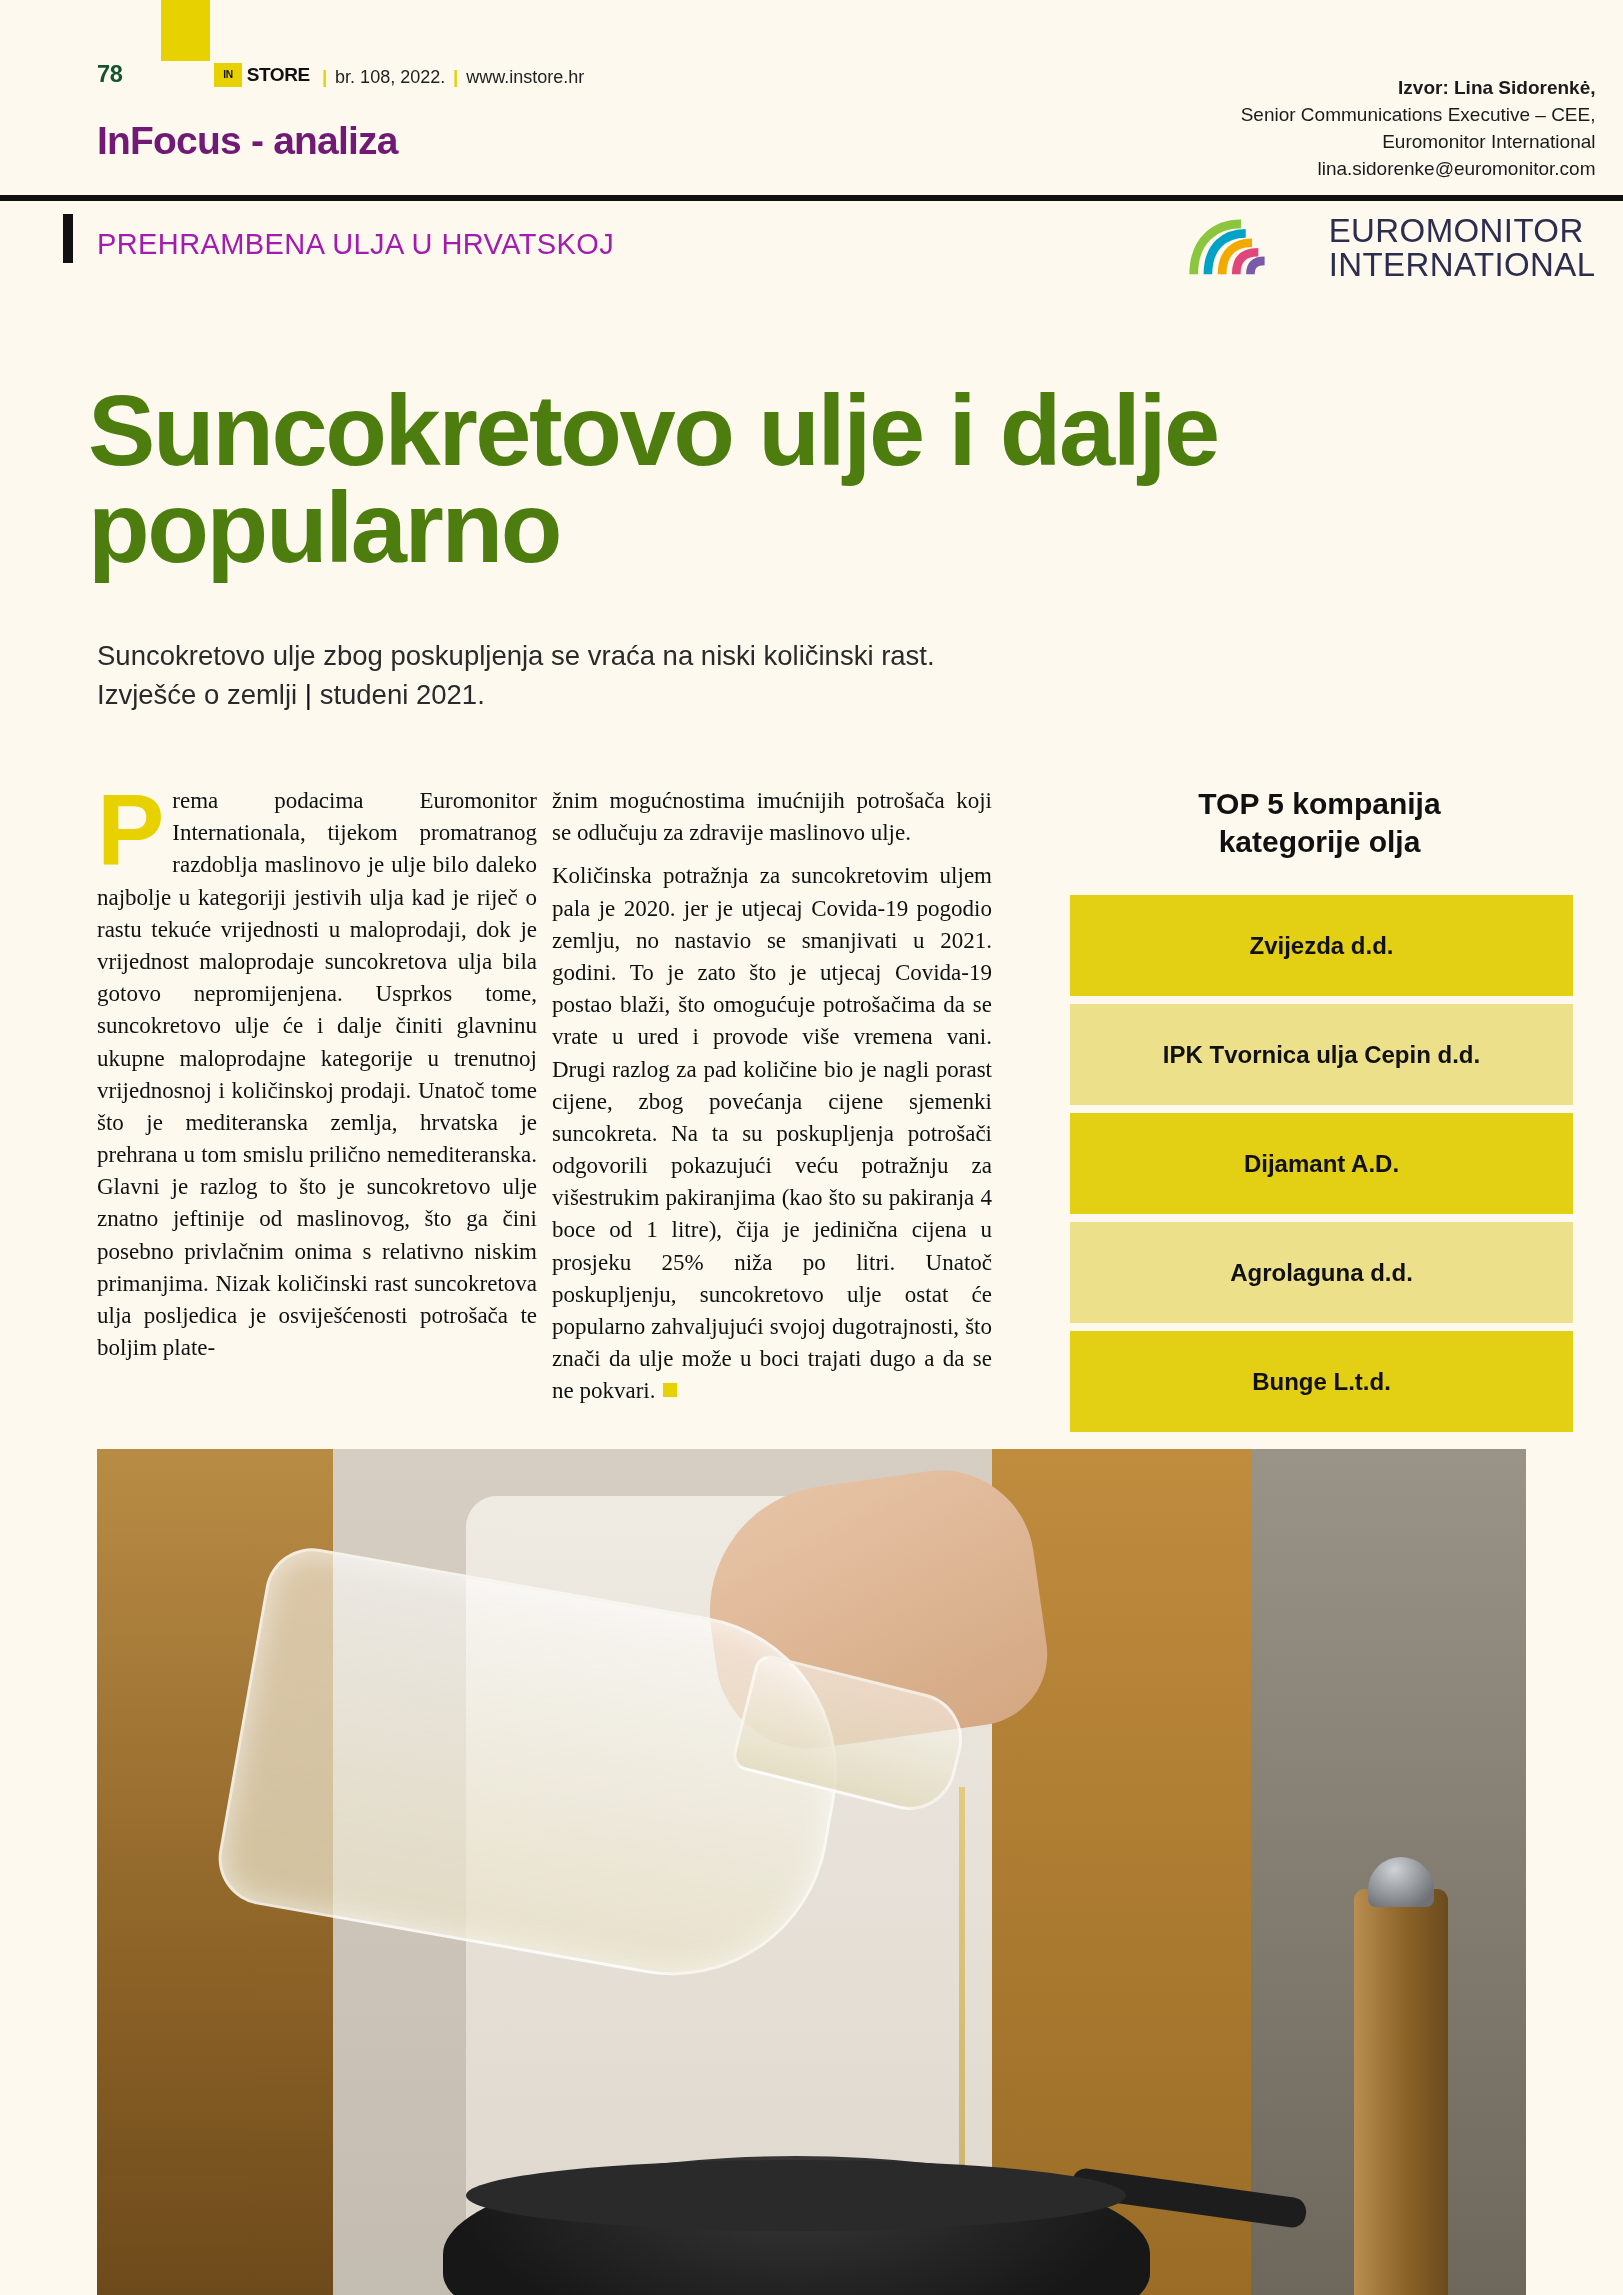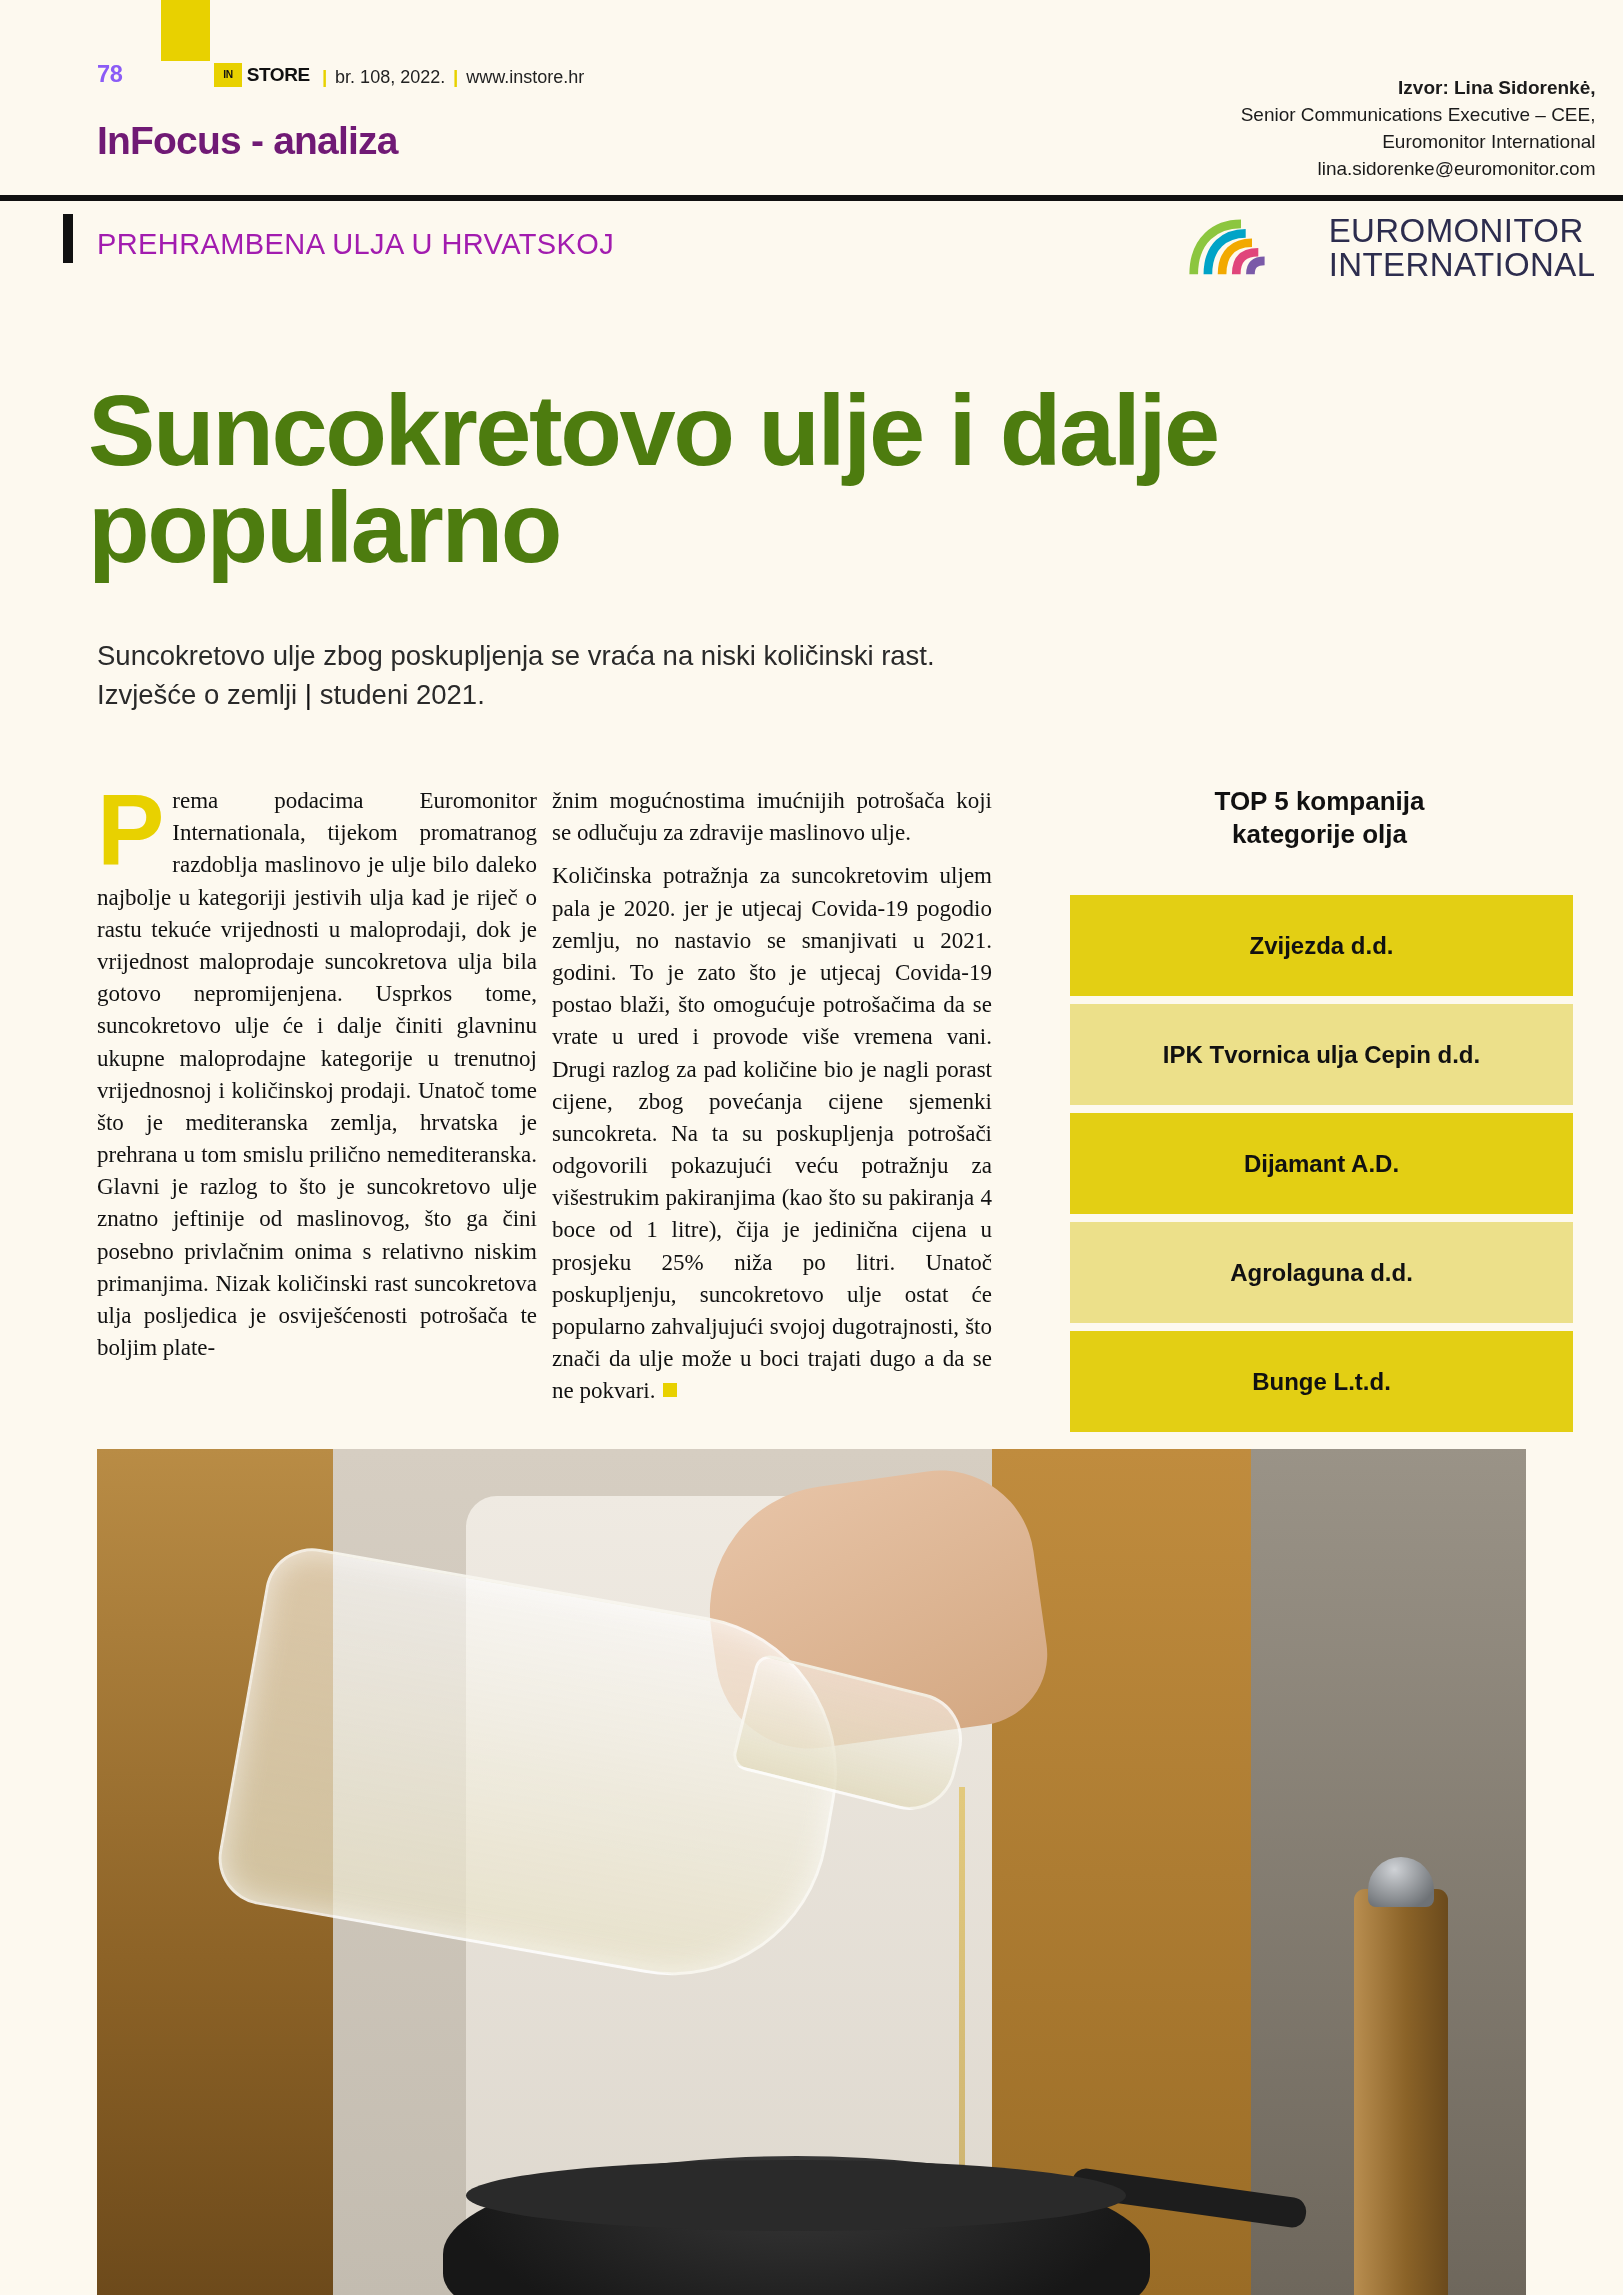--- a/index.html
+++ b/index.html
@@ -22,21 +22,21 @@
     position:absolute; left:161px; top:0; width:49px; height:61px;
     background:#e8d100;
   }
 
   
   .header {
     position:absolute; left:0; top:0; width:1623px; height:196px;
   }
   .page-num {
     position:absolute; left:97px; top:61px;
-    font-size:23.6px; font-weight:bold; color:#8b5cf6; letter-spacing:-0.4px;
+    font-size:23.6px; font-weight:bold; color:#14532d; letter-spacing:-0.4px;
   }
   .instore-logo {
     position:absolute; left:214px; top:63px;
     display:flex; align-items:center; gap:4.7px;
   }
   .instore-badge {
     width:28px; height:23.6px; background:#e8d100; color:#111;
     font-size:10.2px; font-weight:bold; display:flex; align-items:center; justify-content:center;
     letter-spacing:-0.4px;
   }
@@ -109,21 +109,21 @@
     color:#e8d100; margin:4.7px 7.9px 0 0;
   }
   .endmark {
     display:inline-block; width:13.4px; height:13.4px; background:#e8d100;
     margin-left:7.9px; vertical-align:1.6px;
   }
 
   
   .top5-title {
     position:absolute; left:1068px; top:785px; width:503px;
-    text-align:center; font-size:26px; font-weight:bold; color:#111; line-height:1.28;
+    text-align:center; font-size:30px; font-weight:bold; color:#111; line-height:1.28;
   }
   .top5-list { position:absolute; left:1070px; top:887px; width:503px; }
   .top5-item {
     height:101px; display:flex; align-items:center; justify-content:center;
     font-size:24px; font-weight:bold; color:#111; text-align:center;
     margin-bottom:4.7px;
     margin-top:8px;
   }
 
   

